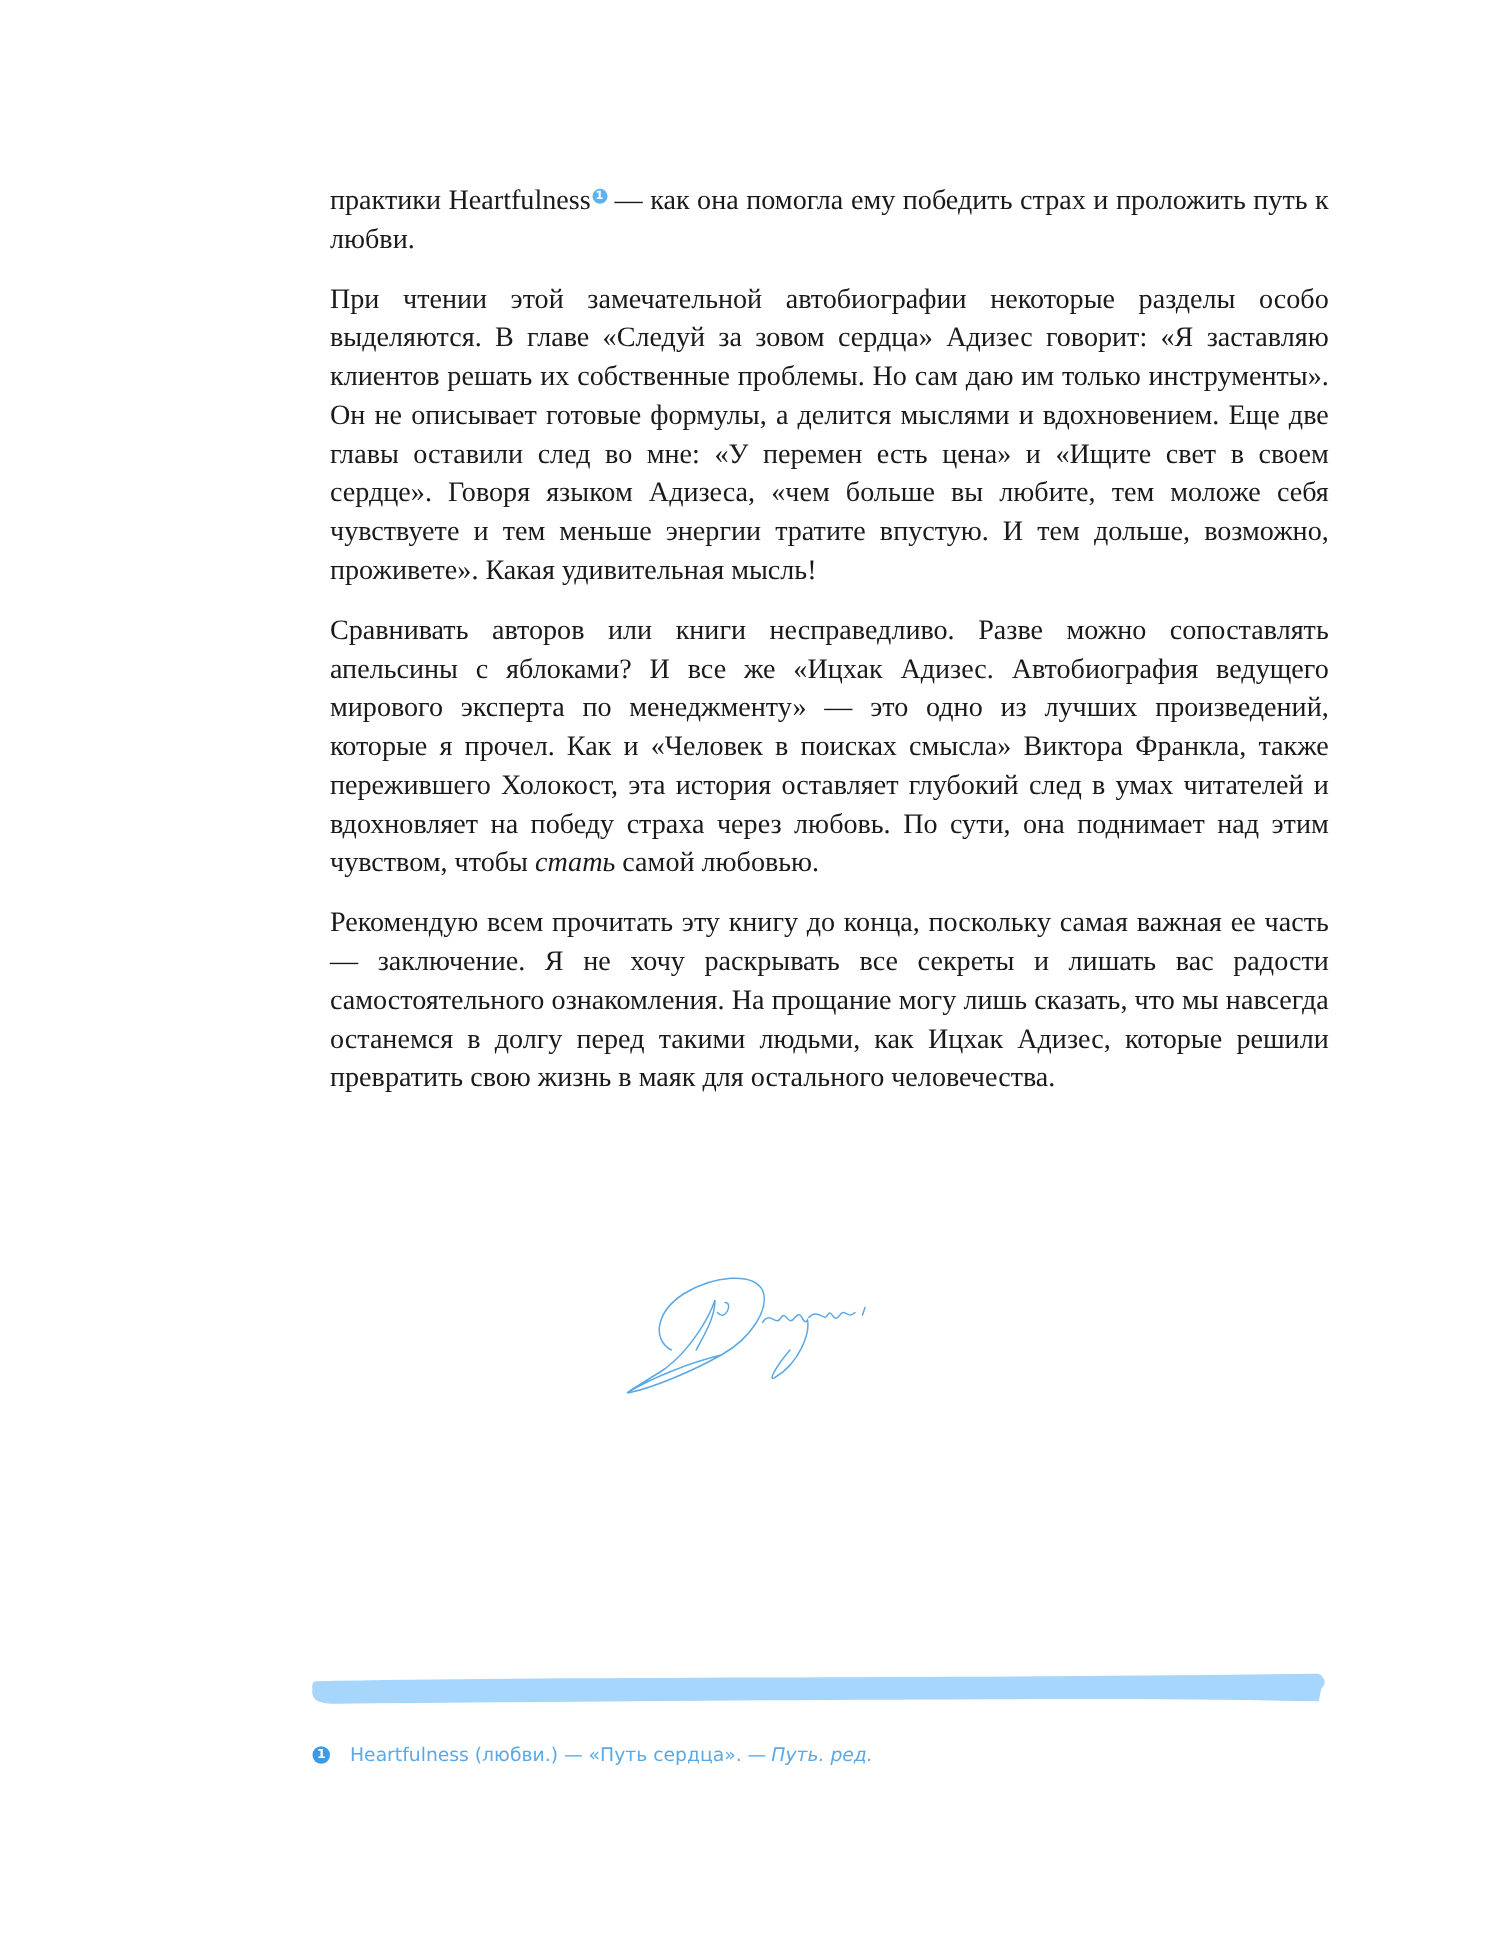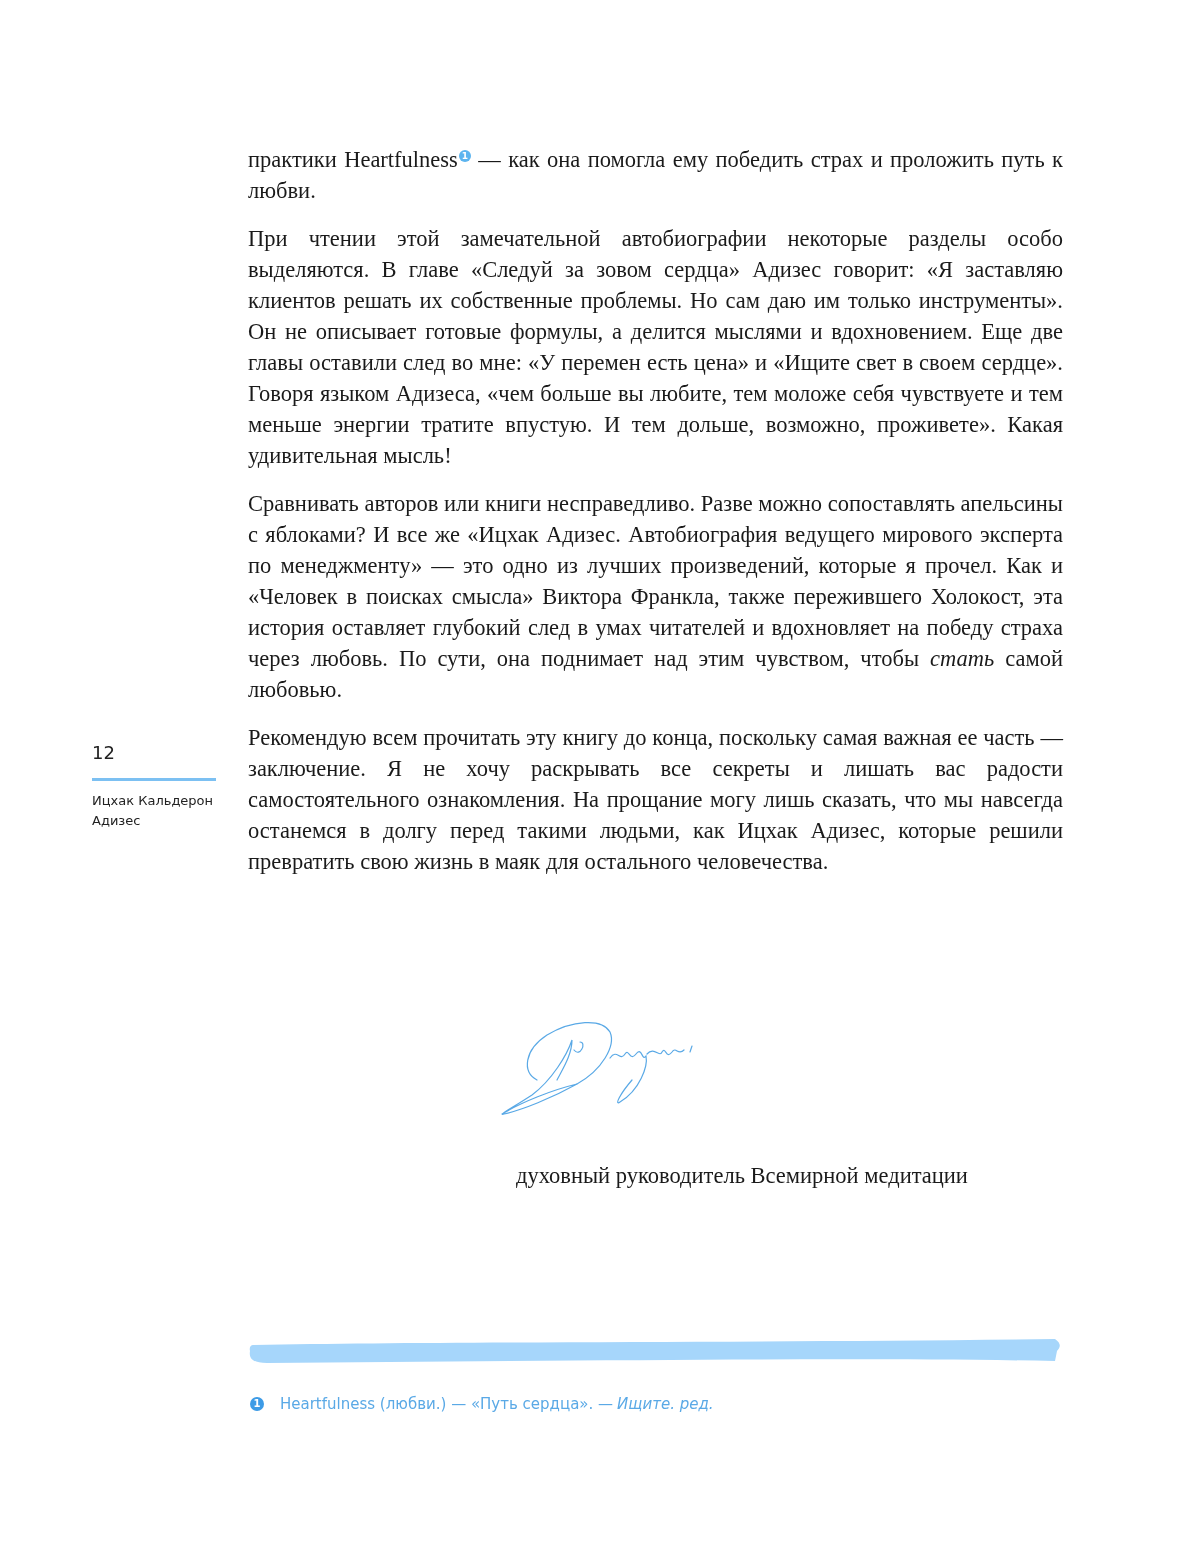--- a/index.html
+++ b/index.html
@@ -4,21 +4,21 @@
 <style>
   html, body { margin: 0; padding: 0; background: #ffffff; }
   body { width: 1193px; height: 1565px; position: relative; overflow: hidden; }
   .page { position: absolute; inset: 0; background: #fff; }
   .main {
     position: absolute; left: 248px; top: 144px; width: 815px;
     font-family: "Liberation Serif", "DejaVu Serif", serif;
     font-size: 22.5px; line-height: 31px; color: #1a1a1a;
     text-align: justify; hyphens: manual;
   }
-  .main p { margin: 0 0 17px 0; }
+  .main p { margin: 0 0 17px 16px; }
   .fnref {
     display: inline-block; width: 12px; height: 12px; border-radius: 50%;
     background: #5cb4ef; color: #fff; font-family: "DejaVu Sans", sans-serif;
     font-size: 9px; line-height: 12px; text-align: center; vertical-align: super;
     margin-left: 1px; font-weight: bold;
   }
   .side {
     position: absolute; left: 92px; top: 740px; width: 124px;
     font-family: "DejaVu Sans", sans-serif; color: #222;
   }
@@ -55,42 +55,36 @@
     <p>
       <span>практики Heartfulness</span><span class="fnref">1</span><span> — как она помогла ему победить страх и проло­жить путь к любви.</span>
     </p>
     <p>При чтении этой замечательной автобиографии некоторые разделы особо выделяются. В главе «Следуй за зовом сердца» Адизес говорит: «Я застав­ляю клиентов решать их собственные проблемы. Но сам даю им только инструменты». Он не описывает готовые формулы, а делится мыслями и вдохновением. Еще две главы оставили след во мне: «У перемен есть цена» и «Ищите свет в своем сердце». Говоря языком Адизеса, «чем больше вы любите, тем моложе себя чувствуете и тем меньше энергии тратите впу­стую. И тем дольше, возможно, проживете». Какая удивительная мысль!</p>
     <p>
       <span>Сравнивать авторов или книги несправедливо. Разве можно сопоставлять апельсины с яблоками? И все же «Ицхак Адизес. Автобиография ведущего мирового эксперта по менеджменту» — это одно из лучших произведений, которые я прочел. Как и «Человек в поисках смысла» Виктора Франкла, также пережившего Холокост, эта история оставляет глубокий след в умах читателей и вдохновляет на победу страха через любовь. По сути, она под­нимает над этим чувством, чтобы </span><em>стать</em><span> самой любовью.</span>
     </p>
     <p>Рекомендую всем прочитать эту книгу до конца, поскольку самая важная ее часть — заключение. Я не хочу раскрывать все секреты и лишать вас радости самостоятельного ознакомления. На прощание могу лишь ска­зать, что мы навсегда останемся в долгу перед такими людьми, как Ицхак Адизес, которые решили превратить свою жизнь в маяк для остального человечества.</p>
   </div>
 
-  <div class="side">
-    <div class="pagenum">12</div>
-    <div class="side-rule"></div>
-    <div class="side-author">Ицхак Кальдерон Адизес</div>
-  </div>
 
   <svg class="signature" viewBox="0 0 210 110" fill="none" stroke="#5aa9e6" stroke-width="1.2" stroke-linecap="round">
     <path d="M10 104 C 30 92, 60 80, 85 74 C 60 88, 30 100, 12 104 C 5 106, 20 98, 40 85 C 60 70, 75 45, 80 30 C 80 45, 70 60, 65 70"></path>
     <path d="M45 70 C 30 62, 32 40, 55 25 C 80 10, 110 8, 118 22 C 124 36, 110 60, 85 74"></path>
     <path d="M82 40 C 88 48, 95 32, 88 32"></path>
     <path d="M118 48 C 125 38, 128 52, 133 44 C 137 38, 138 52, 144 44 C 150 36, 150 52, 154 46 C 156 56, 148 80, 128 92 C 122 96, 128 84, 140 70"></path>
     <path d="M155 44 C 162 36, 168 48, 170 42 C 174 36, 174 50, 180 42 C 184 36, 186 46, 192 40"></path>
     <path d="M200 36 L 198 42"></path>
   </svg>
 
   <div class="sig-role">
-    <div>духовный руководитель Всемирной медитации</div>
   </div>
 
   <svg class="brush" viewBox="0 0 816 28" preserveAspectRatio="none">
     <path d="M6 8 C 200 4, 500 6, 808 2 C 814 6, 814 10, 810 14 L 808 24 C 600 20, 300 24, 20 26 C 4 26, 2 20, 3 14 C 2 10, 4 8, 6 8 Z" fill="#a6d6fb"></path>
   </svg>
 
   <div class="footnote">
     <span class="fn-marker">1</span>
     <span>Heartfulness (любви.) — «Путь сердца». — </span>
-      <span class="fn-note" style="margin-left:4px;">Ищите. ред.</span>
+      <span class="fn-note" style="margin-left:4px;">Путь. ред.</span>
   </div>
 
 </div>
 
 </body></html>

